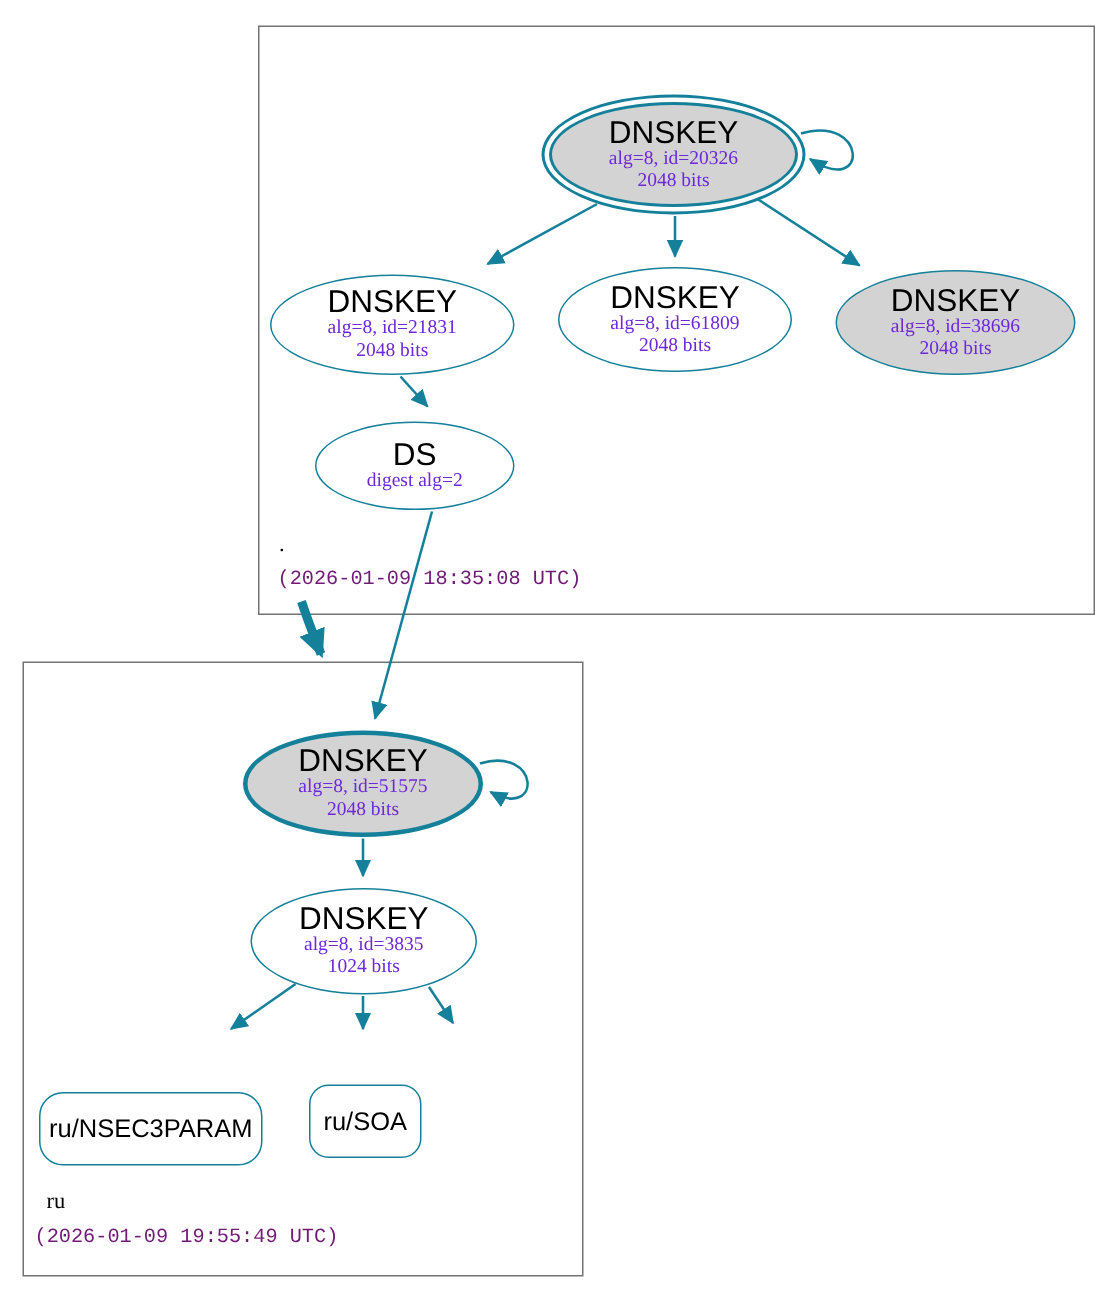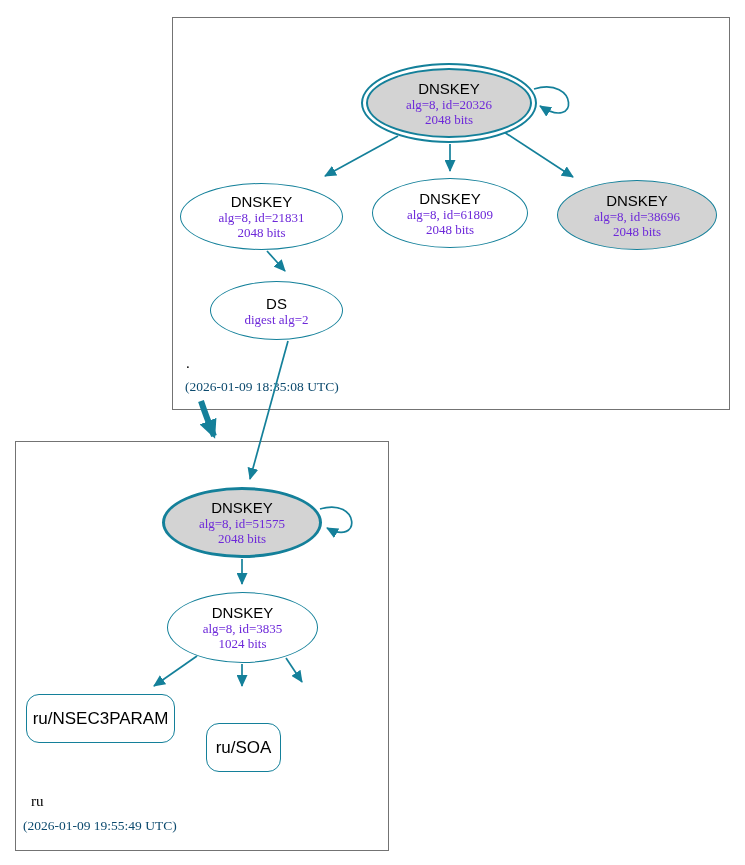--- a/index.html
+++ b/index.html
@@ -10,40 +10,40 @@
   .zone-box{
     position:absolute;border:1px solid #737373;background:transparent;z-index:1;
   }
   #box-root{left:172px;top:17px;width:556px;height:391px;}
   #box-ru{left:15px;top:441px;width:372px;height:408px;}
   .zone-label{
     position:absolute;z-index:2;font-family:"Liberation Serif", serif;
     font-size:15px;color:#000;white-space:nowrap;
   }
   .zone-ts{
-    position:absolute;z-index:2;font-family:Liberation Serif, serif;
-    font-size:13.5px;color:#0c4a6e;white-space:nowrap;
+    position:absolute;z-index:2;font-family:Liberation Mono, monospace;
+    font-size:13.5px;color:#701a75;white-space:nowrap;
   }
   #edges{position:absolute;left:0;top:0;z-index:3;pointer-events:none;}
   .node{
     position:absolute;z-index:4;border-radius:50%;
     display:flex;flex-direction:column;align-items:center;justify-content:center;
     text-align:center;box-sizing:border-box;
   }
   .ellipse{border:1.7px solid #14809a;background:#ffffff;}
   .ellipse.gray{background:#d3d3d3;}
   .ellipse.thick{border-width:3px;}
   .dbl-outer{border:2px solid #14809a;background:#ffffff;border-radius:50%;position:absolute;z-index:4;box-sizing:border-box;}
   .dbl-inner{
     position:absolute;left:3px;top:3px;right:3px;bottom:3px;border:2px solid #14809a;
     background:#d3d3d3;border-radius:50%;display:flex;flex-direction:column;
     align-items:center;justify-content:center;text-align:center;box-sizing:border-box;
   }
   .node-title{
-    font-family:"Liberation Sans", sans-serif;font-size:15px;line-height:17px;color:#000;
+    font-family:"Liberation Sans", sans-serif;font-size:21px;line-height:17px;color:#000;
   }
   .node-detail{
     font-family:"Liberation Serif", serif;font-size:13px;line-height:15px;color:#6d28d9;
   }
   .rrset{
     position:absolute;z-index:4;border:1.8px solid #14809a;border-radius:13px;
     background:#ffffff;display:flex;align-items:center;justify-content:center;
     font-family:"Liberation Sans", sans-serif;font-size:17px;color:#000;
     box-sizing:border-box;white-space:nowrap;
   }
@@ -132,20 +132,20 @@
     <span class="node-detail">alg=8, id=51575</span>
     <span class="node-detail">2048 bits</span>
   </div>
 
   <div class="node ellipse" style="left:167px;top:592px;width:151px;height:71px;">
     <span class="node-title">DNSKEY</span>
     <span class="node-detail">alg=8, id=3835</span>
     <span class="node-detail">1024 bits</span>
   </div>
 
-  <div class="rrset" style="left:26px;top:694px;width:149px;height:49px;">
+  <div class="rrset" style="left:26px;top:728px;width:149px;height:49px;border-radius:16px;">
     <span>ru/NSEC3PARAM</span>
   </div>
   <div class="rrset" style="left:206px;top:694px;width:75px;height:49px;margin-top:29px;">
     <span>ru/SOA</span>
   </div>
 
 </div>
 
 </body></html>

